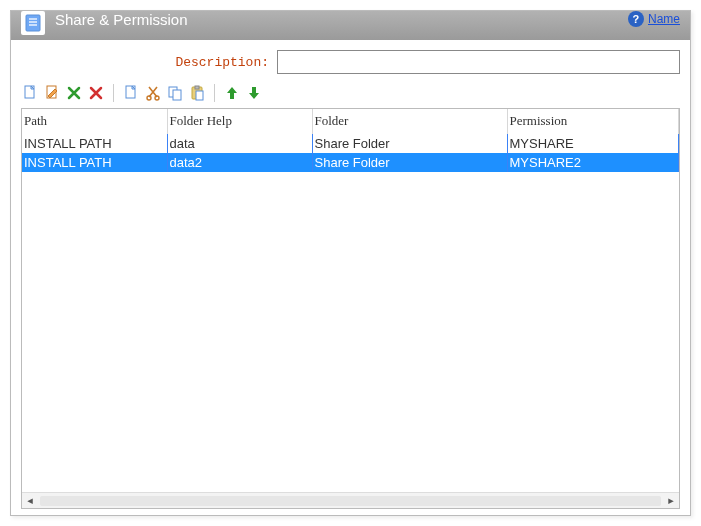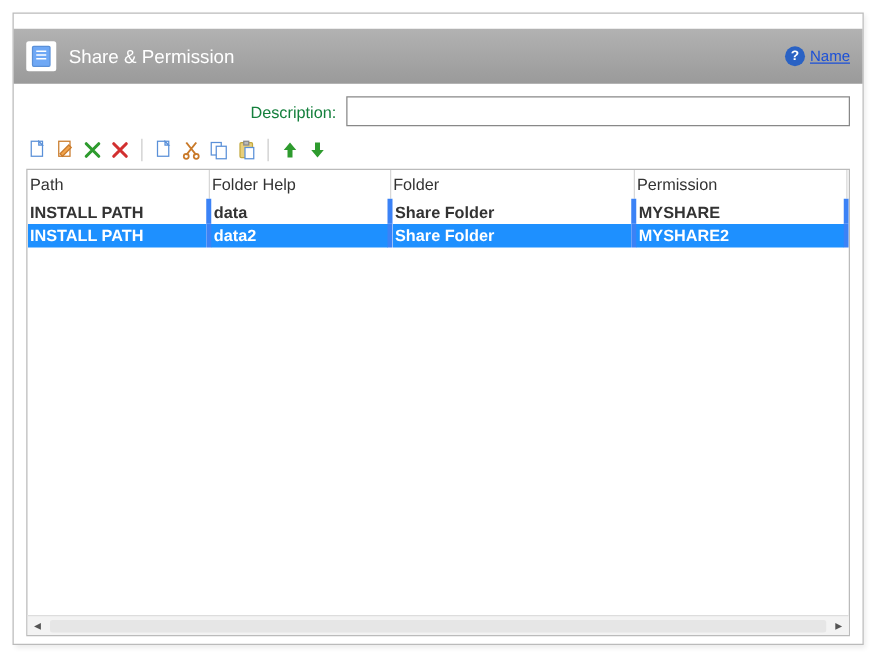--- a/index.html
+++ b/index.html
@@ -15,26 +15,25 @@
     width: 681px;
     height: 506px;
     border: 1px solid #bbb;
     display: flex;
     flex-direction: column;
     box-shadow: 2px 2px 4px rgba(0,0,0,0.08);
   }
   .titlebar {
     background: #999;
     background: linear-gradient(#b2b2b2, #9a9a9a);
-    height: 44px;
-    display: flex;
-    align-items: center;
+    height: 29px;
+    display: flex;
+    align-items: flex-start;
     padding: 0 10px;
     color: #fff;
-    margin-top: 12px;
   }
   .title-icon {
     width: 24px; height: 24px;
     background: #fff;
     border-radius: 2px;
     display: flex;
     align-items: center;
     justify-content: center;
     margin-right: 10px;
   }
@@ -69,22 +68,23 @@
   }
   .desc-row {
     display: flex;
     align-items: center;
     padding: 10px 10px 8px 10px;
     gap: 8px;
   }
   .desc-label {
     width: 248px;
     text-align: right;
-    color: #15803d;
+    color: #c2410c;
     font-size: 13px;
+    font-family: Liberation Mono, monospace;
   }
   .desc-input {
     flex: 1;
     height: 24px;
     border: 1px solid #888;
     padding: 2px 6px;
     font-size: 12px;
   }
   .toolbar {
     display: flex;
@@ -125,29 +125,29 @@
     table-layout: fixed;
   }
   th {
     text-align: left;
     font-weight: normal;
     font-size: 13px;
     color: #333;
     padding: 4px 4px 4px 2px;
     border-right: 1px solid #d7d7d7;
     border-bottom: 1px solid transparent;
+    font-family: Liberation Serif, serif;
   }
   td {
     padding: 2px 4px 2px 2px;
     font-size: 13px;
     color: #333;
-    border-right: 4px solid #3b82f6;
+    border-right: 1px solid #3b82f6;
     white-space: nowrap;
     overflow: hidden;
-    font-weight: bold;
   }
   tbody tr.sel td {
     background: #1e90ff;
     color: #fff;
   }
   .hscroll {
     height: 16px;
     border-top: 1px solid #ddd;
     display: flex;
     align-items: center;

